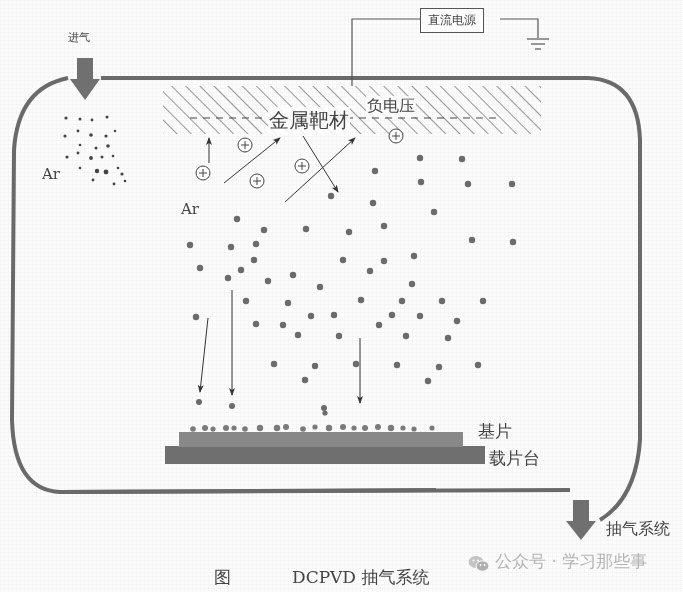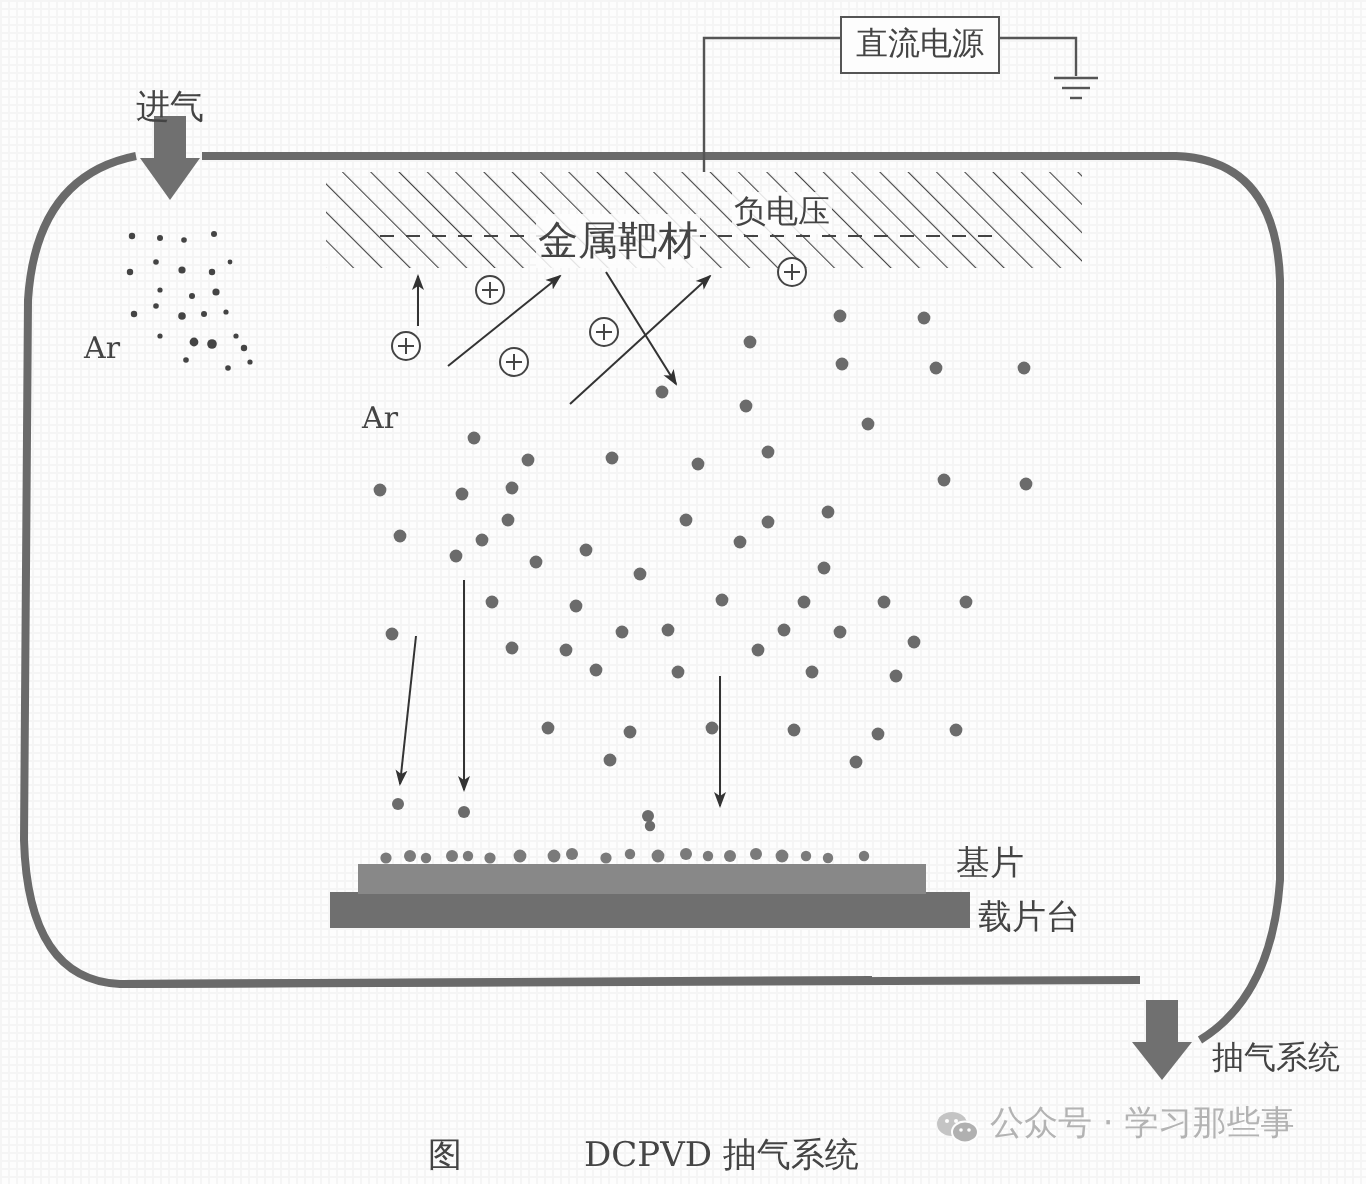--- a/index.html
+++ b/index.html
@@ -5,26 +5,26 @@
   html, body { margin:0; padding:0; background:#fdfdfd; }
   body { width:683px; height:592px; position:relative; overflow:hidden;
          font-family:"DejaVu Serif","Liberation Serif",serif; color:#333; }
   .bggrid { position:absolute; inset:0;
     background-image:
       linear-gradient(#f1f1f1 1px, transparent 1px),
       linear-gradient(90deg, #f1f1f1 1px, transparent 1px);
     background-size:4px 4px; opacity:0.6; }
   svg.main { position:absolute; left:0; top:0; }
   .lbl { position:absolute; font-family:"DejaVu Serif","Liberation Serif",serif; color:#444; white-space:nowrap; }
-  .lbl-inlet { left:68px; top:42px; font-size:17px;text-align:center; }
+  .lbl-inlet { left:68px; top:30px; font-size:11px;text-align:center; }
   .lbl-ar1 { left:42px; top:165px; font-size:15px; }
   .lbl-ar2 { left:181px; top:200px; font-size:15px; }
   .lbl-target { left:268px; top:107px; font-size:20px; background:rgba(253,253,253,0.85); padding:0 1px; }
   .lbl-neg { left:366px; top:96px; font-size:16px; background:rgba(253,253,253,0.85); padding:0 1px; }
-  .lbl-dc { left:420px; top:8px; font-size:16px; border:1.3px solid #555; padding:3px 7px; background:#fdfdfd; }
+  .lbl-dc { left:420px; top:8px; font-size:12px; border:1.3px solid #555; padding:3px 7px; background:#fdfdfd; }
   .lbl-substrate { left:478px; top:420px; font-size:17px; }
   .lbl-stage { left:489px; top:447px; font-size:17px; }
   .lbl-exhaust { left:606px; top:519px; font-size:16px; }
   .lbl-caption-fig { left:214px; top:566px; font-size:17px; }
   .lbl-caption-title { left:292px; top:566px; font-size:17px; }
   .watermark { position:absolute; left:468px; top:550px; font-family:"DejaVu Sans","Liberation Sans",sans-serif;
     font-size:17px; color:#b3b3b3; white-space:nowrap; display:flex; align-items:flex-end; gap:5px; }
   .wm-icon { width:22px; height:18px; position:relative; }
 </style>
 </head>

